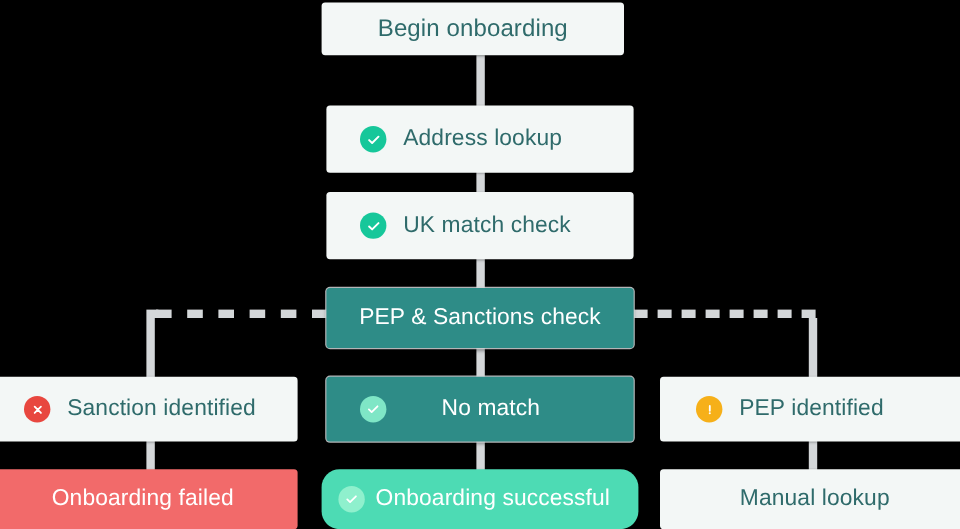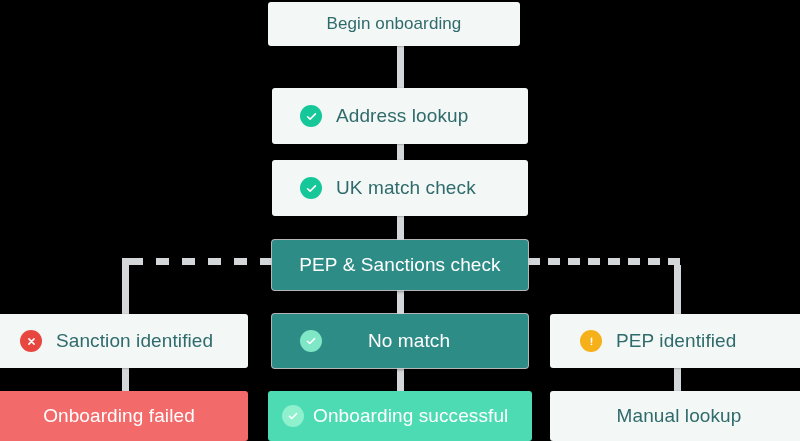--- a/index.html
+++ b/index.html
@@ -99,30 +99,30 @@
   #n-begin   { left: 268px; top:   2px; width: 252px; height: 44px; }
   #n-address { left: 272px; top:  88px; width: 256px; height: 56px; }
   #n-ekyc    { left: 272px; top: 160px; width: 256px; height: 56px; }
   #n-pep     { left: 272px; top: 240px; width: 256px; height: 50px; }
 
   #n-sanction { left: -10px; top: 314px; width: 258px; height: 54px; }
   #n-nomatch  { left: 272px; top: 314px; width: 256px; height: 54px; }
   #n-pepid    { left: 550px; top: 314px; width: 258px; height: 54px; }
 
   #n-failed   { left: -10px; top: 391px; width: 258px; height: 50px; }
-  #n-success  { left: 268px; top: 391px; width: 264px; height: 50px; }
+  #n-success  { left: 268px; top: 391px; width: 264px; height: 50px; border-radius: 15px; }
   #n-manual   { left: 550px; top: 391px; width: 258px; height: 50px; }
 
   #n-sanction .label,
   #n-pepid .label,
   #n-manual .label,
   #n-failed .label,
   #n-success .label { font-size: 19px; }
 
-  #n-begin .label { font-size: 17px; }
+  #n-begin .label { font-size: 20px; }
   #n-pep .label { font-size: 19px; text-align: center; }
 
   
   .pad-icon { padding-left: 28px; }
 </style>
 </head>
 <body>
 
 <div id="canvas">
 

